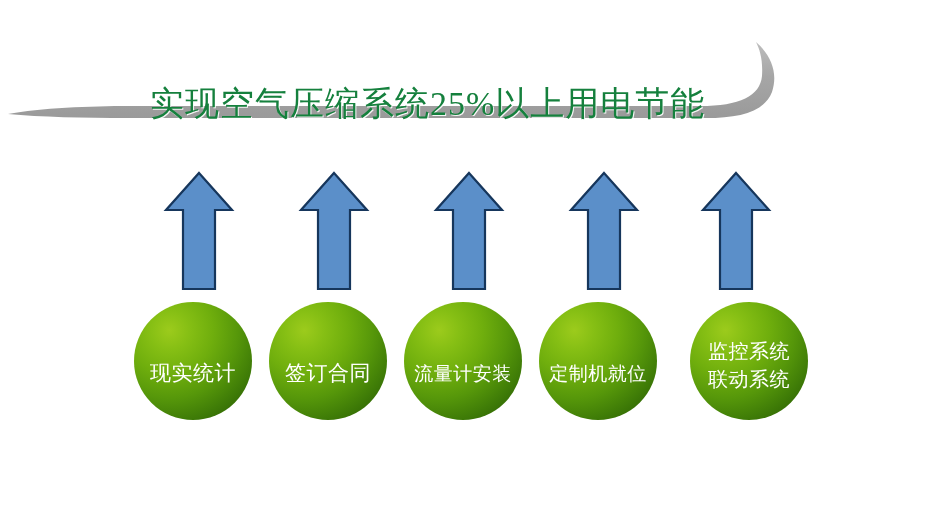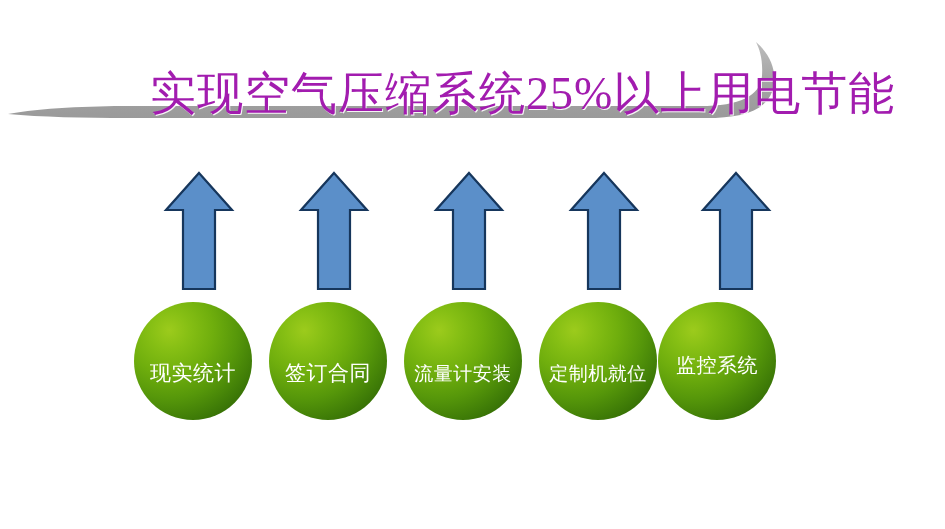--- a/index.html
+++ b/index.html
@@ -29,28 +29,28 @@
   }
   .banner-svg {
     position: absolute;
     left: 0;
     top: 0;
     display: block;
   }
   .banner-title {
     position: absolute;
     left: 150px;
-    top: 38px;
+    top: 48px;
     width: 600px;
     height: 52px;
     line-height: 52px;
     font-family: "Liberation Serif", "DejaVu Serif", serif;
-    font-size: 46px;
+    font-size: 34px;
     font-weight: 400;
-    color: #a21caf;
+    color: #15803d;
     letter-spacing: 1px;
     white-space: nowrap;
     text-shadow: 1px 1px 0 rgba(255,255,255,0.9);
   }
 
   
   .arrow {
     position: absolute;
     top: 170px;
     width: 72px;
@@ -162,19 +162,20 @@
   </div>
 
   <div class="sphere" style="left:539px">
     <div class="sphere-label small">定制机就位</div>
   </div>
 
   <div class="sphere" style="left:404px">
     <div class="sphere-label small">流量计安装</div>
   </div>
 
-  <div class="sphere" style="left:658px">
+  <div class="sphere" style="left:690px">
     <div class="sphere-label two-line">
       <span class="ln">监控系统</span>
+      <span class="ln">联动系统</span>
     </div>
   </div>
 
 </div>
 
 </body></html>

